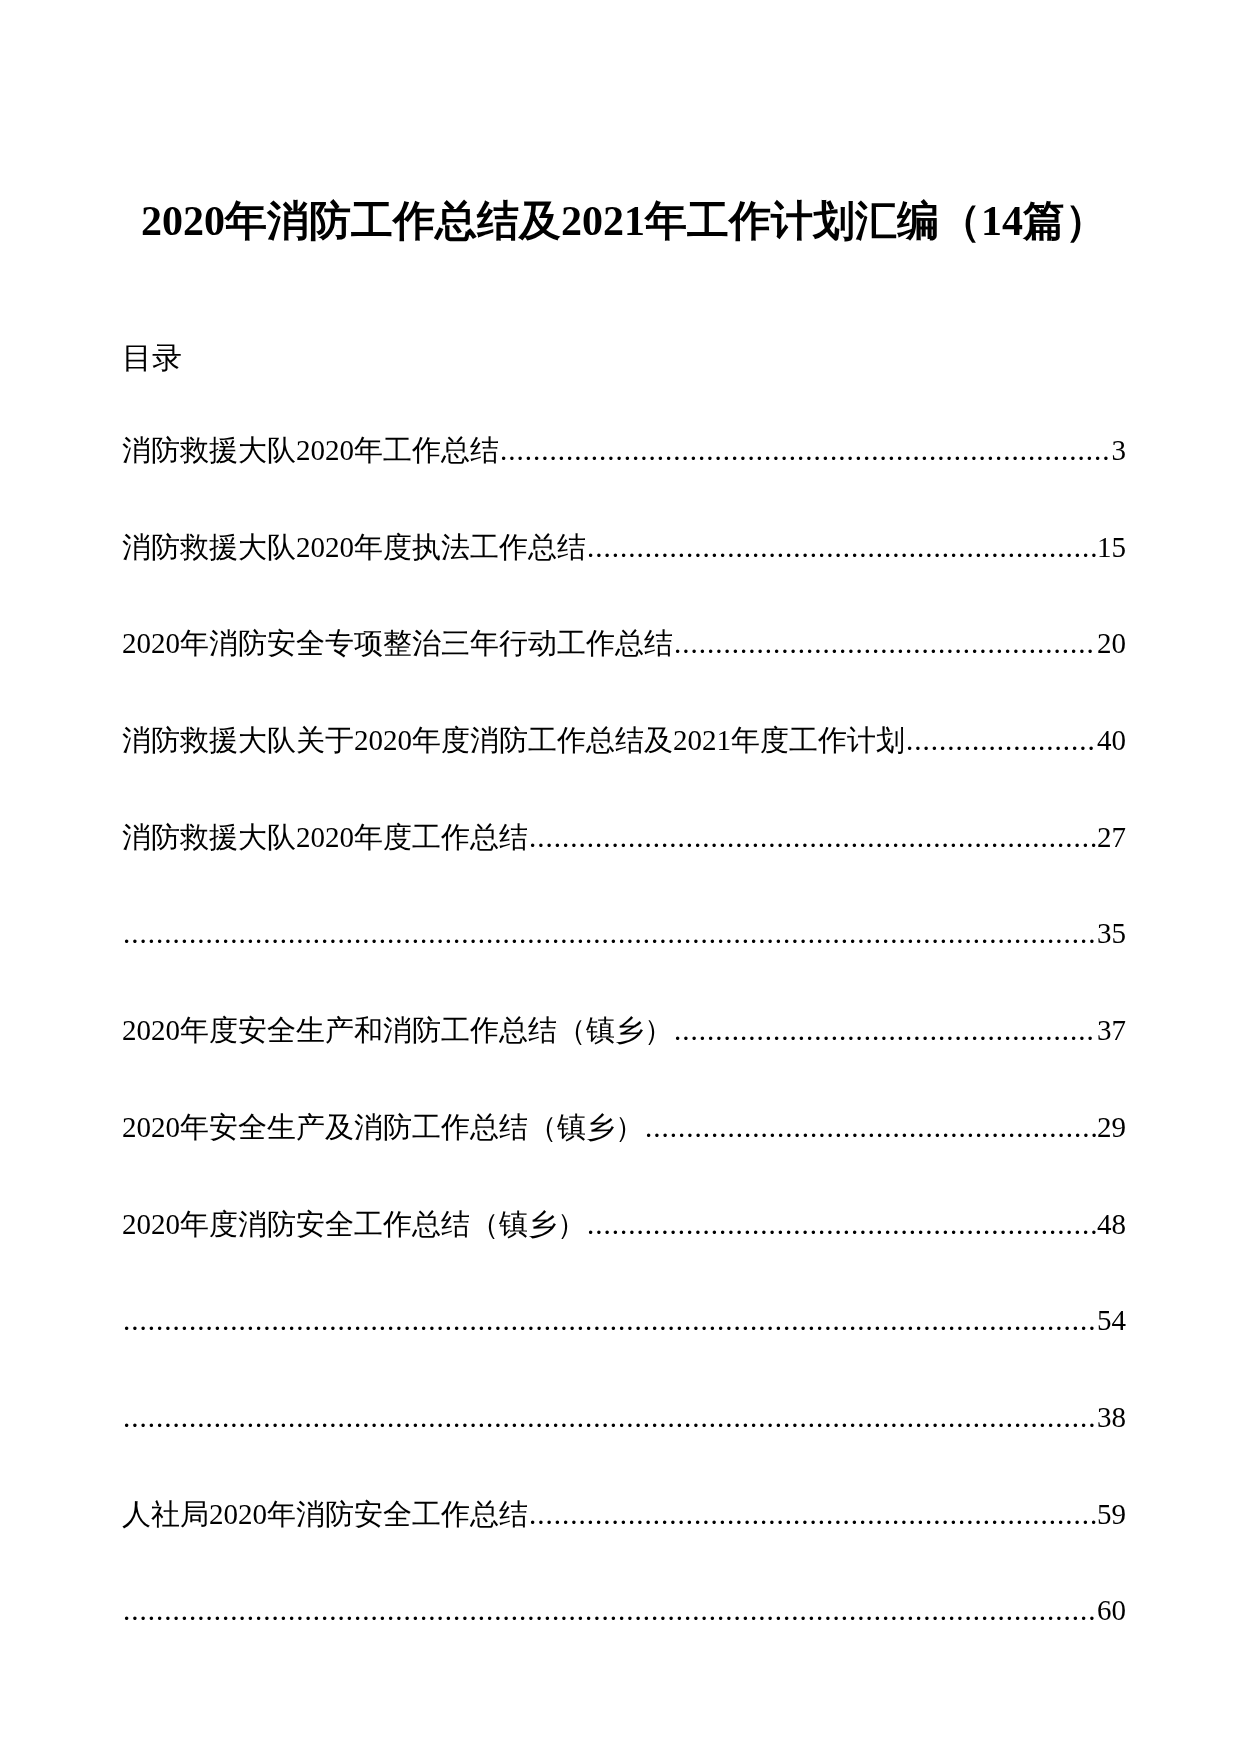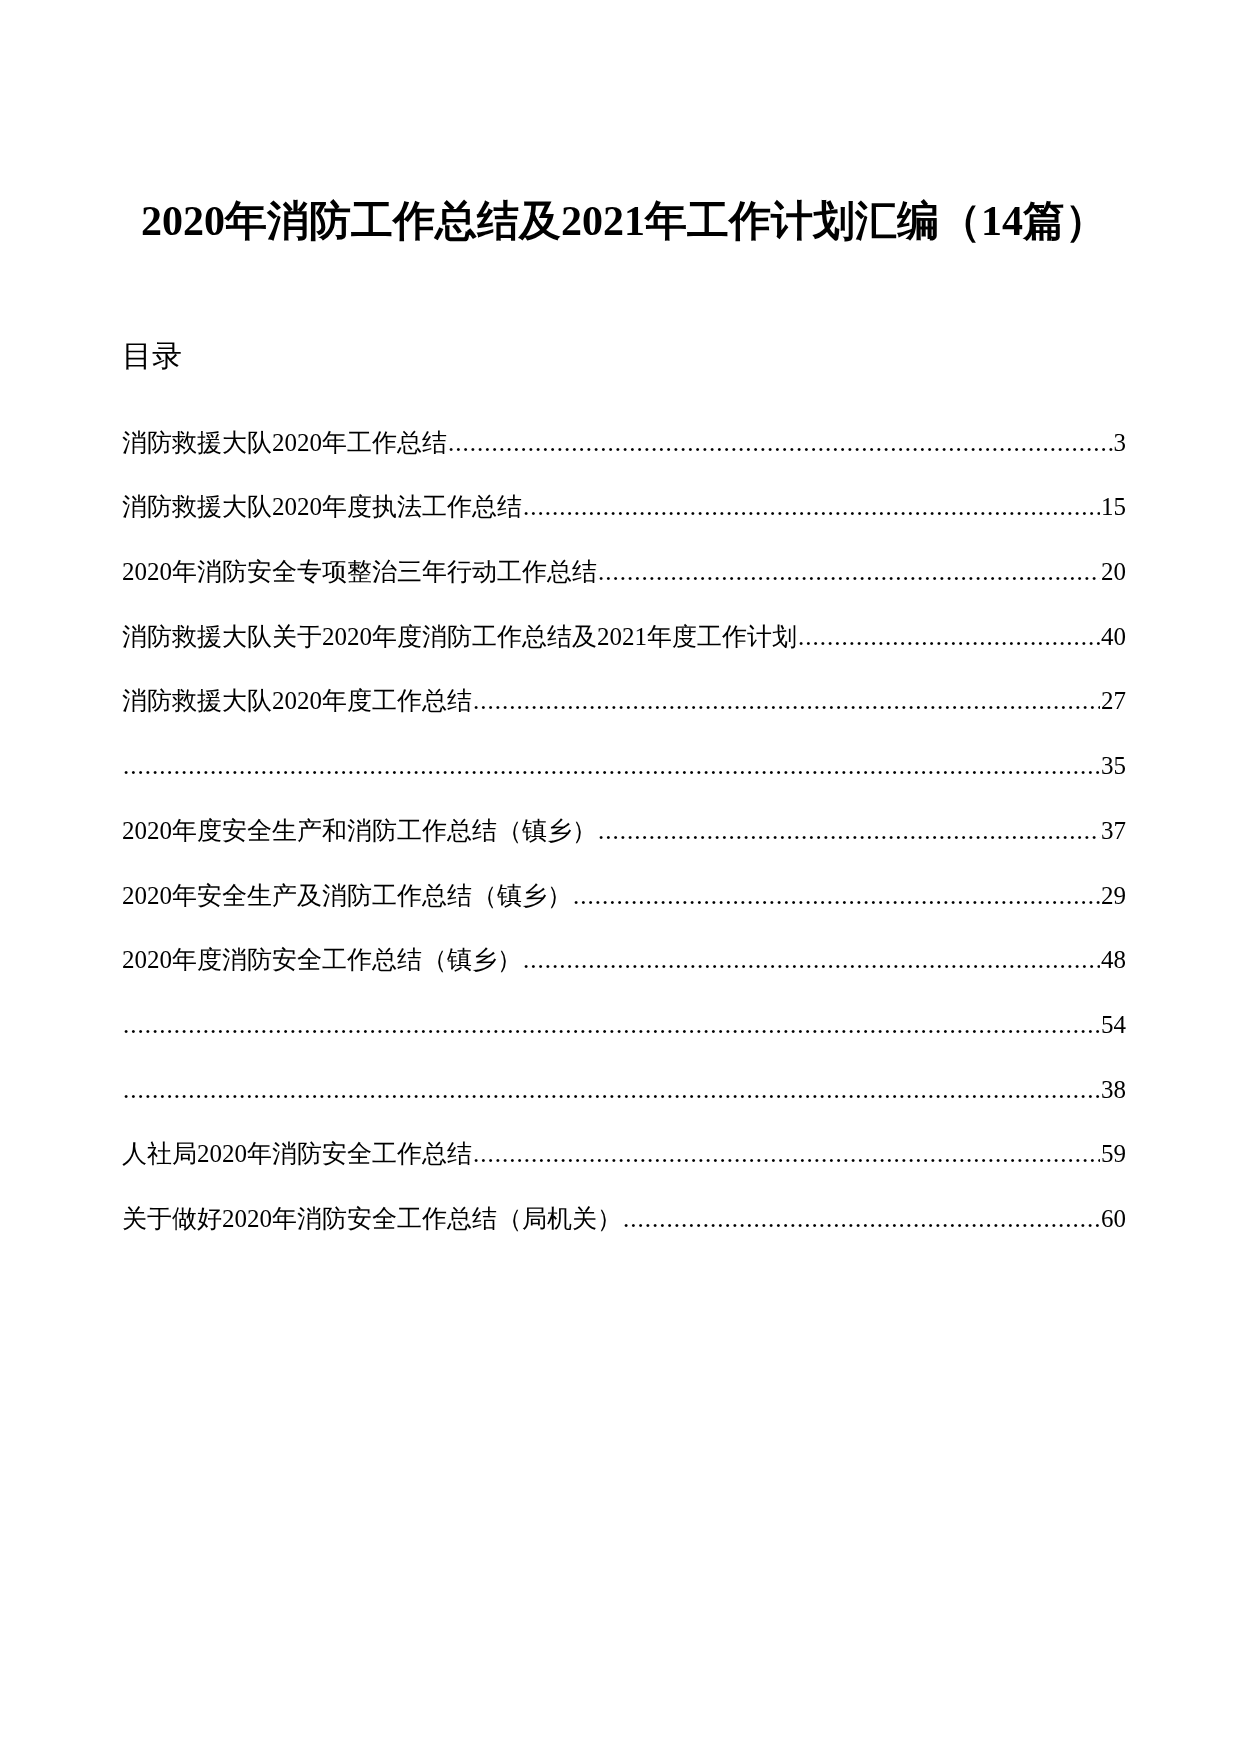--- a/index.html
+++ b/index.html
@@ -31,40 +31,41 @@
       font-family: "Liberation Serif", "DejaVu Serif", serif;
       font-weight: bold;
       font-size: 42px;
       line-height: 66px;
       letter-spacing: 0px;
     }
     .toc-heading {
       position: absolute;
       left: 118px;
       top: 338px;
-      font-family: Liberation Mono, monospace;
+      font-family: Liberation Serif, serif;
       font-size: 30px;
       line-height: 40px;
     }
     .toc {
       position: absolute;
       left: 118px;
       top: 398px;
       width: 1004px;
       margin: 0;
       padding: 0;
       list-style: none;
     }
     .toc-entry {
       display: flex;
-      align-items: flex-end;
+      align-items: flex-start;
       height: 64.7px;
-      font-size: 25px;
+      font-size: 29px;
       line-height: 40px;
       white-space: nowrap;
+      margin-top: 32px;
     }
     .toc-title {
       flex: 0 0 auto;
     }
     .toc-leader {
       flex: 1 1 auto;
       overflow: hidden;
       margin: 0 1px;
       min-width: 10px;
     }
@@ -137,18 +138,17 @@
     <li class="toc-entry">
       <span class="toc-leader"></span>
       <span class="toc-page">38</span>
     </li>
     <li class="toc-entry">
       <span class="toc-title">人社局2020年消防安全工作总结</span>
       <span class="toc-leader"></span>
       <span class="toc-page">59</span>
     </li>
     <li class="toc-entry">
-      <span class="toc-title">关于做好2020年消防安全工作总结（局机关）</span>
       <span class="toc-leader"></span>
       <span class="toc-page">60</span>
     </li>
   </ul>
 </div>
 
 </body></html>

